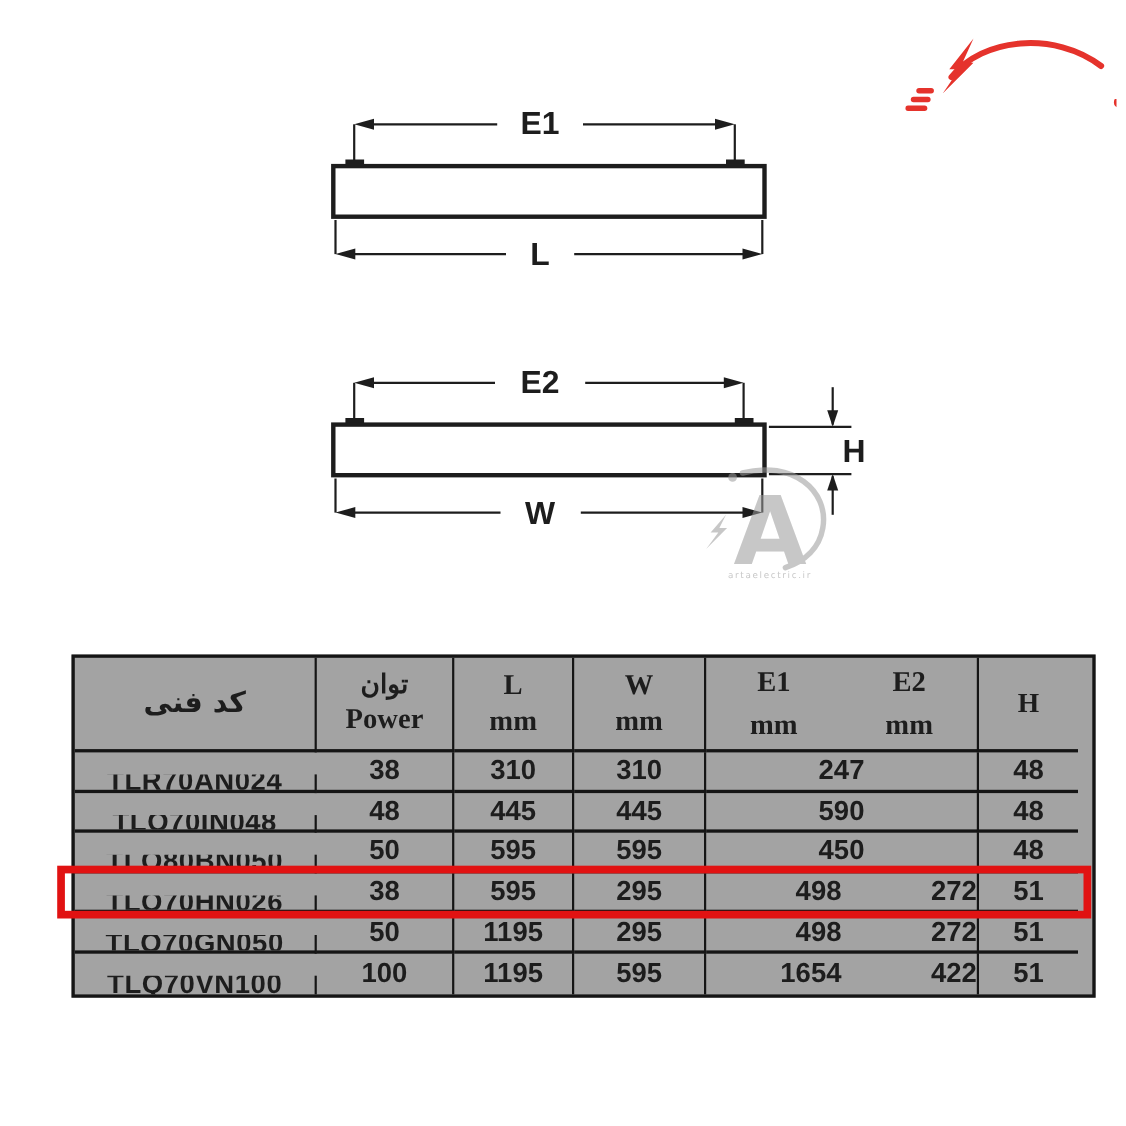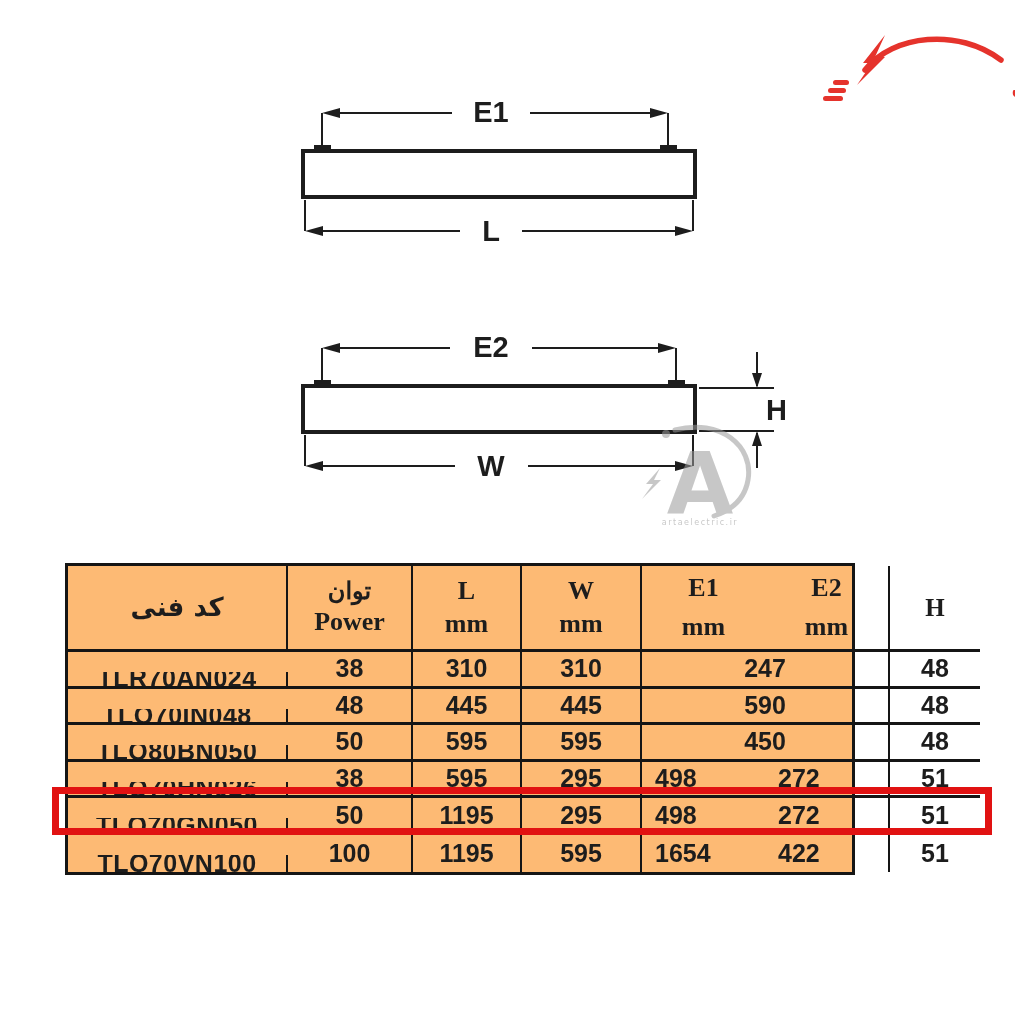--- a/index.html
+++ b/index.html
@@ -10,44 +10,44 @@
   }
   
   .drawing-svg{position:absolute;left:0;top:0;}
   .dim-label{font-family:"Liberation Sans","DejaVu Sans",sans-serif;font-weight:bold;font-size:29px;fill:#1d1d1d;}
   
   .logo-svg{position:absolute;left:823px;top:28px;}
   
   .watermark-svg{position:absolute;left:628px;top:418px;opacity:.55;}
   
   .spec-table{
-    position:absolute;left:65px;top:563px;width:790px;box-sizing:border-box;
+    position:absolute;left:65px;top:595px;width:931px;box-sizing:border-box;
     border:3px solid #151515;display:grid;
     grid-template-columns:220px 125px 109px 120px 248px 90px;
     grid-template-rows:86px repeat(6,36.6px);
-    background:#fdba74;
+    background:#a3a3a3;
   }
   .tr{display:contents;}
   .td,.th{
     border-right:2px solid #151515;border-bottom:3px solid #151515;
     display:flex;align-items:center;justify-content:center;
     font-weight:bold;font-size:25px;box-sizing:border-box;overflow:hidden;
   }
   .tr > :last-child{border-right:none;}
   .tr:last-child > *{border-bottom:none;}
   .serif{font-family:"Liberation Serif","DejaVu Serif",serif;}
   .th{flex-direction:column;line-height:1.25;}
   .th .fa{font-family:Liberation Sans, sans-serif;direction:rtl;font-size:24px;}
   .th .en{font-family:"Liberation Serif","DejaVu Serif",serif;font-size:26px;}
   .code-h{font-family:"DejaVu Sans",sans-serif;direction:rtl;font-size:26px;}
   .e-head{flex-direction:column;justify-content:center;gap:6px;}
   .e-row{display:flex;width:100%;}
   .e-row span{flex:1;text-align:center;font-family:"Liberation Serif","DejaVu Serif",serif;font-size:26px;}
   .e-split{display:flex;width:100%;}
-  .e-split span{flex:1;text-align:left;padding-left:13px;}
+  .e-split span{flex:1;text-align:right;}
   .code-cell{font-size:25px;letter-spacing:.5px;margin-top:20px;}
   
   .highlight-box{
     position:absolute;left:52px;top:787px;width:940px;height:48px;
     box-sizing:border-box;border:7px solid #e11212;z-index:5;pointer-events:none;
   }
 </style>
 </head>
 <body>
 

